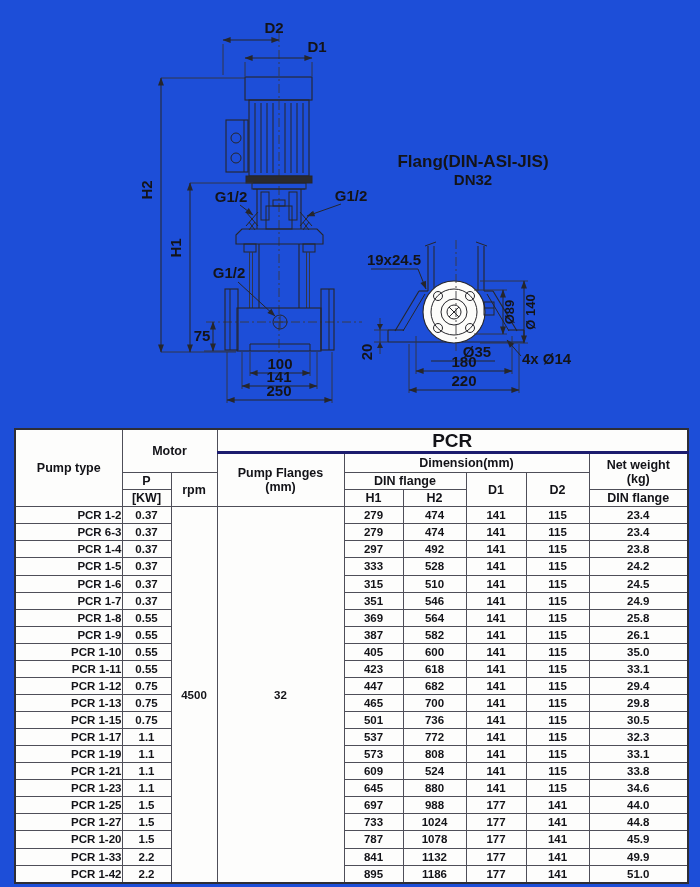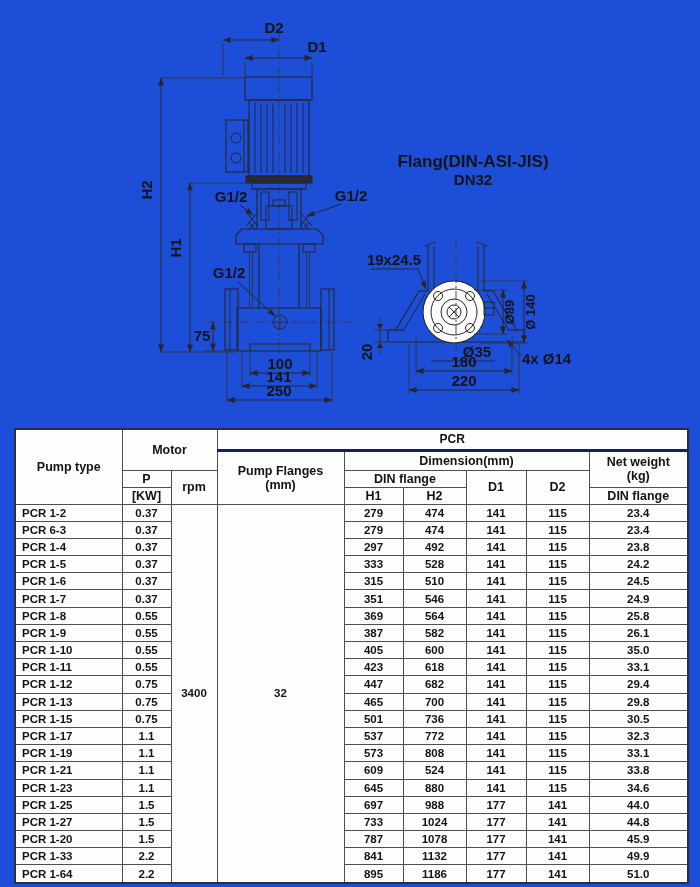--- a/index.html
+++ b/index.html
@@ -14,26 +14,26 @@
   .cl{stroke:#3a3a40;stroke-width:0.9;fill:none;stroke-dasharray:9 3 2 3;}
   .dark{fill:#2a2a2e;stroke:#26262b;stroke-width:1;}
   .wh{fill:#fcfcfa;}
   .lbl-sm{font:bold 13px "Liberation Sans",sans-serif;fill:#141418;}
   .lbl-ttl{font:bold 17px "Liberation Sans",sans-serif;fill:#141418;}
   .lbl-sub{font:bold 15px "Liberation Sans",sans-serif;fill:#141418;}
   .spec-table{position:absolute;left:14px;top:428px;width:673px;height:456px;border-collapse:collapse;table-layout:fixed;background:#fdfdfc;border:2px solid #2e2e36;}
   .spec-table th,.spec-table td{border:1px solid #4e4e58;font-weight:bold;color:#131318;text-align:center;padding:0;overflow:hidden;white-space:nowrap;}
   .spec-table th{font-size:12.5px;line-height:1.12;}
   .spec-table td{font-size:11.5px;}
-  th.pcr{font-size:12px;border-bottom:3px solid #1c1c6e;}
+  th.pcr{font-size:19px;border-bottom:3px solid #1c1c6e;}
   thead tr:nth-child(1){height:21px;}
   thead tr:nth-child(2){height:20px;padding-left:40px;}
   thead tr:nth-child(3){height:17px;}
   thead tr:nth-child(4){height:17px;}
-  td.col-type{text-align:left;padding-left:6px;}
+  td.col-type{text-align:right;padding-left:6px;}
 </style>
 </head>
 <body>
 
 <div class="page">
 
 <svg class="drawing" width="700" height="420" viewBox="0 0 700 420">
   <defs>
     <marker id="arr" viewBox="0 0 10 10" refX="9.5" refY="5" markerWidth="9" markerHeight="8" orient="auto-start-reverse" markerUnits="userSpaceOnUse">
       <path d="M0,1.3 L10,5 L0,8.7 z" fill="#26262b"></path>
@@ -287,21 +287,21 @@
       <th>[KW]</th>
       <th>H1</th>
       <th>H2</th>
       <th>DIN flange</th>
     </tr>
   </thead>
   <tbody id="rows">
         <tr>
           <td class="col-type">PCR 1-2</td>
           <td>0.37</td>
-          <td rowspan="22">3400</td>
+          <td rowspan="22">4500</td>
           <td rowspan="22">32</td>
           <td>279</td>
           <td>474</td>
           <td>141</td>
           <td>115</td>
           <td>23.4</td>
         </tr>
         <tr>
           <td class="col-type">PCR 6-3</td>
           <td>0.37</td>
@@ -476,21 +476,21 @@
         <tr>
           <td class="col-type">PCR 1-33</td>
           <td>2.2</td>
           <td>841</td>
           <td>1132</td>
           <td>177</td>
           <td>141</td>
           <td>49.9</td>
         </tr>
         <tr>
-          <td class="col-type">PCR 1-64</td>
+          <td class="col-type">PCR 1-42</td>
           <td>2.2</td>
           <td>895</td>
           <td>1186</td>
           <td>177</td>
           <td>141</td>
           <td>51.0</td>
         </tr>
       </tbody>
 </table>
 

